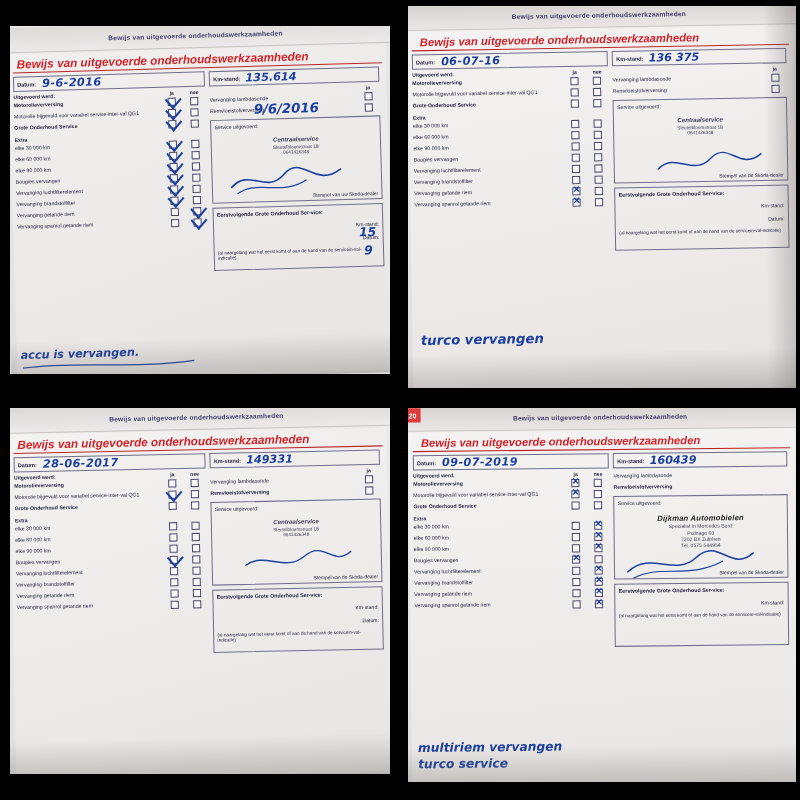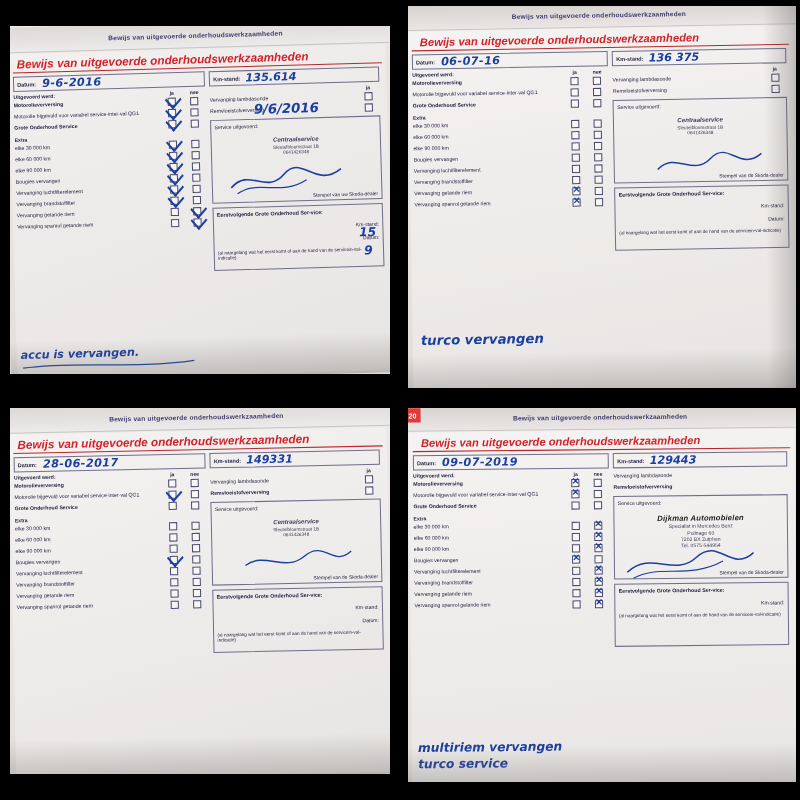--- a/index.html
+++ b/index.html
@@ -963,21 +963,21 @@
                   </span>
                 <span class="cb">
                     <span class="box cross"></span>
                   </span>
               </div>
             </div>
 
             <div class="colR">
               <div class="kmbar">
                 <span>Km-stand:</span>
-                <span class="hand">129443</span>
+                <span class="hand">160439</span>
               </div>
 
               <div class="hdrrow">
                 <span class="lbl"></span>
               </div>
 
               <div class="row">
                 <span class="lbl">Vervanging lambdasonde</span>
               </div>
               <div class="row bold">

